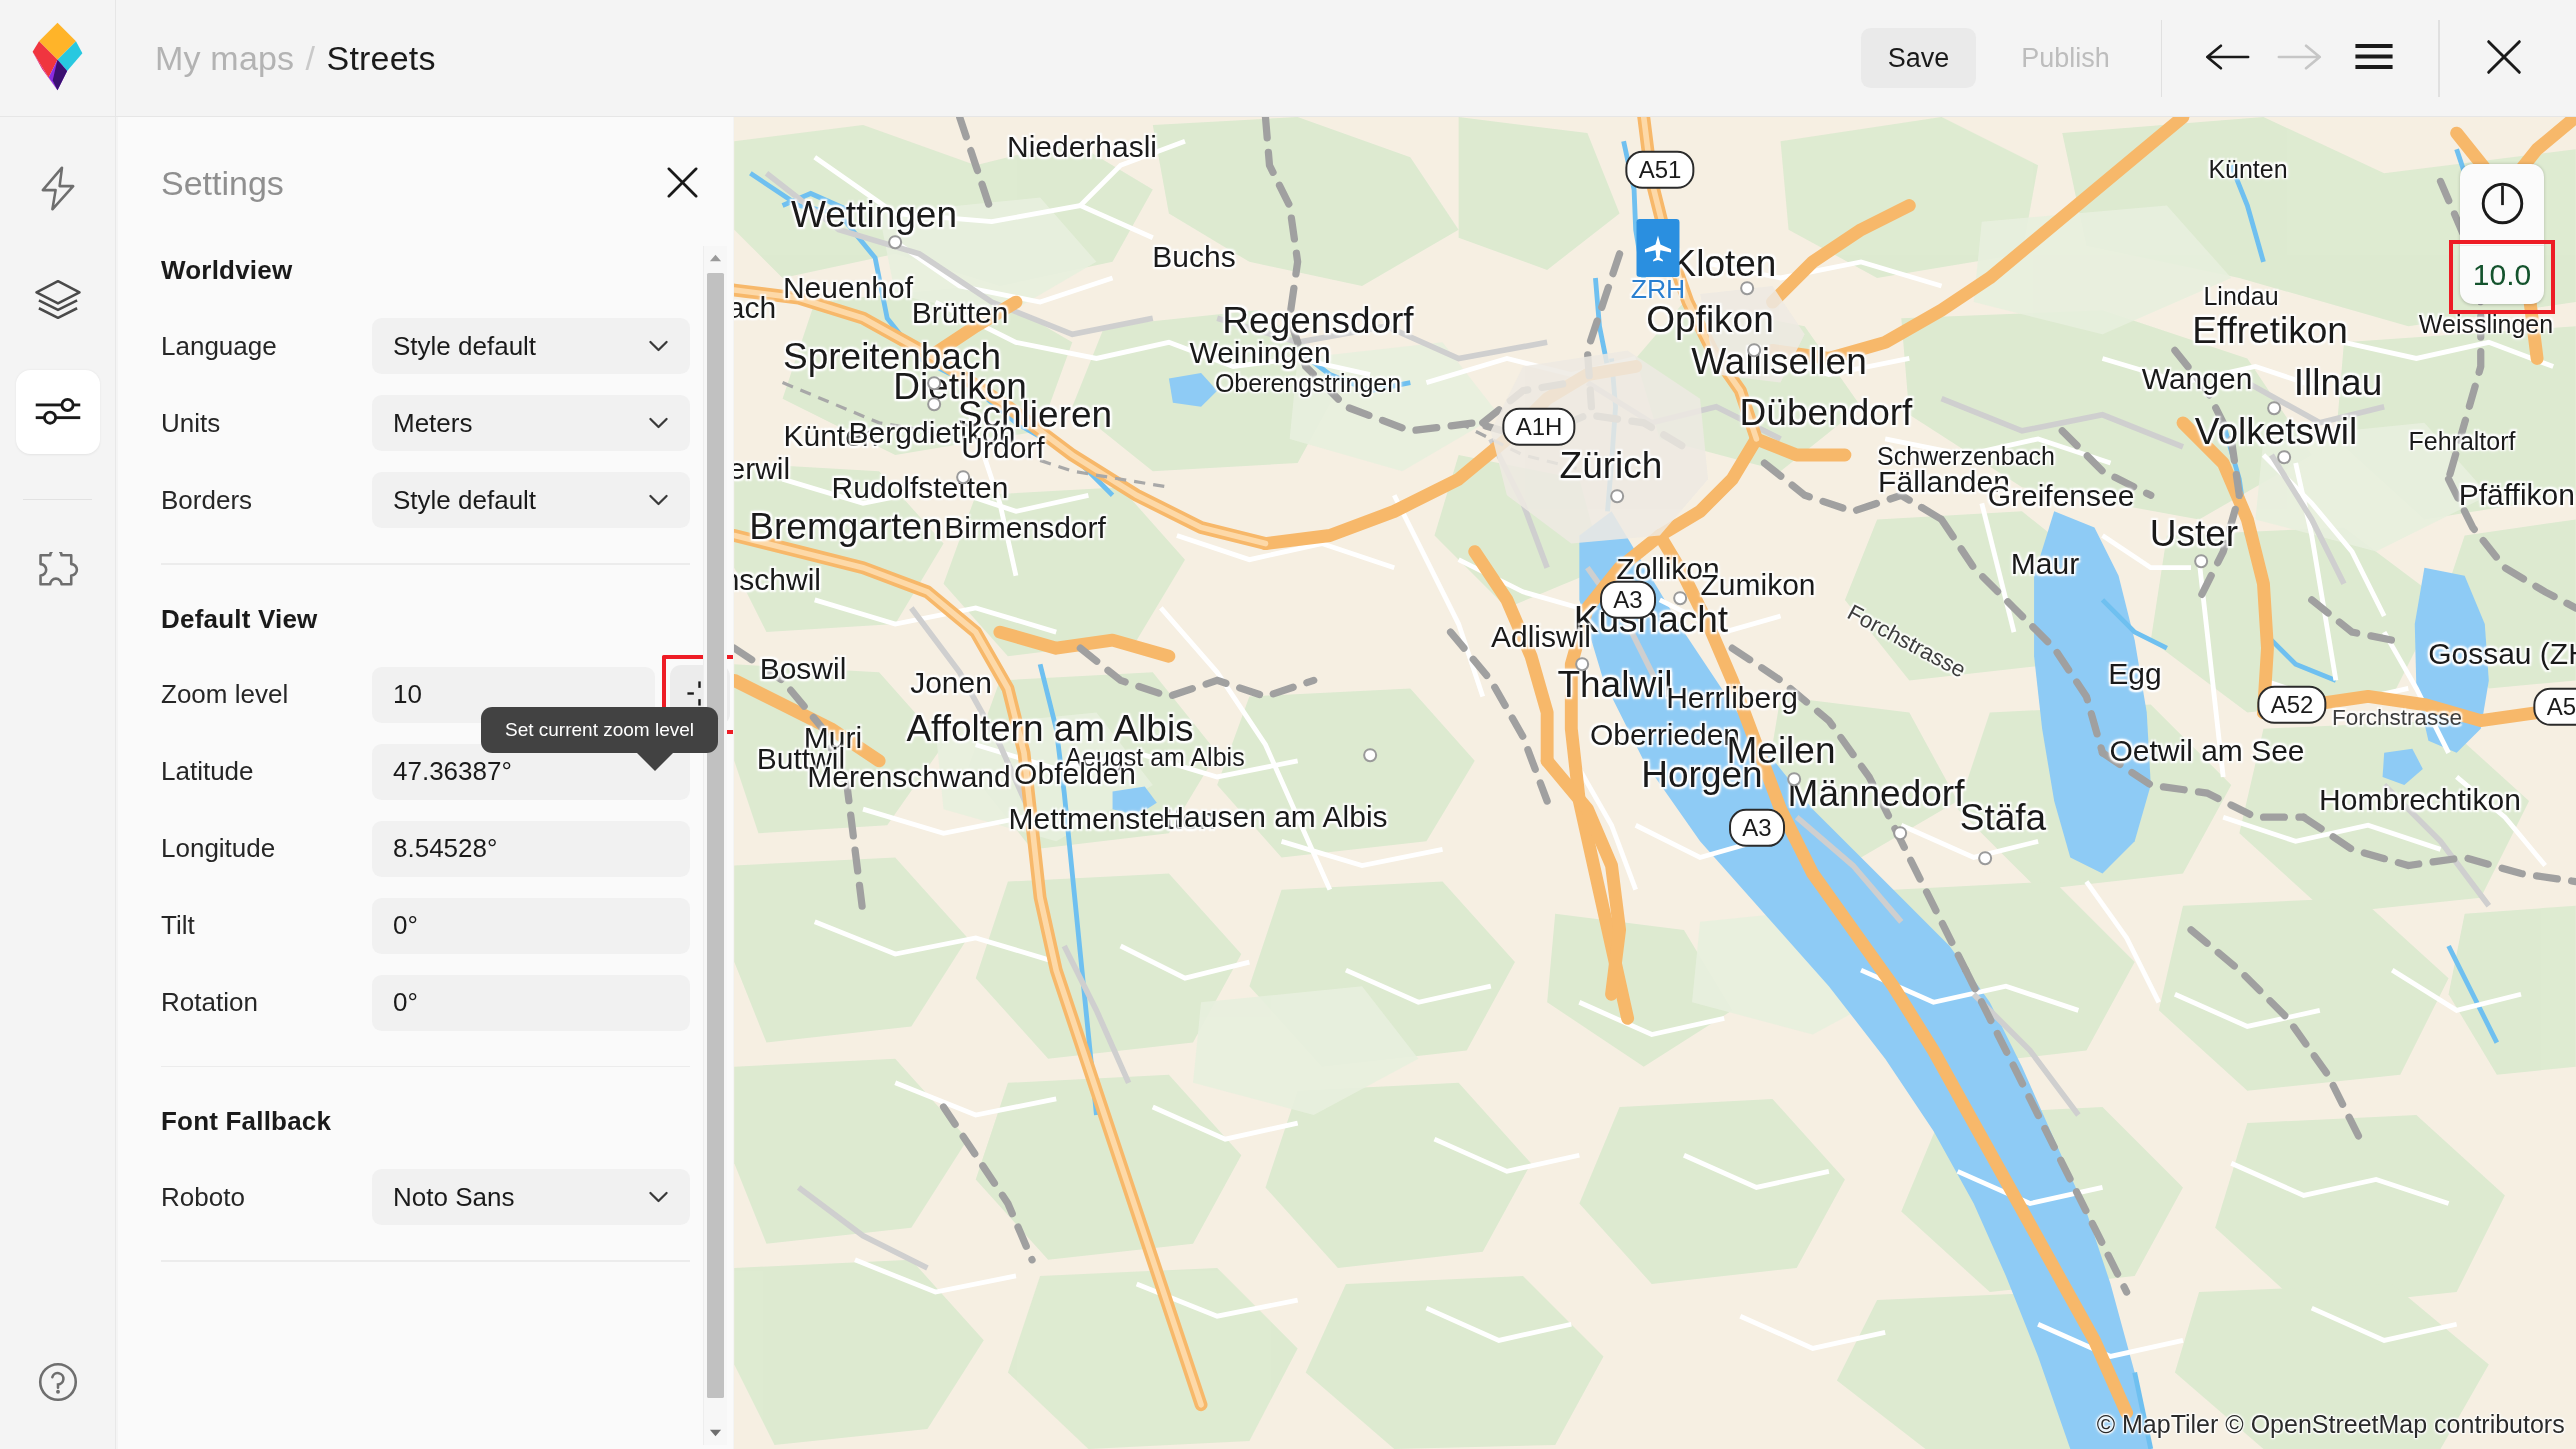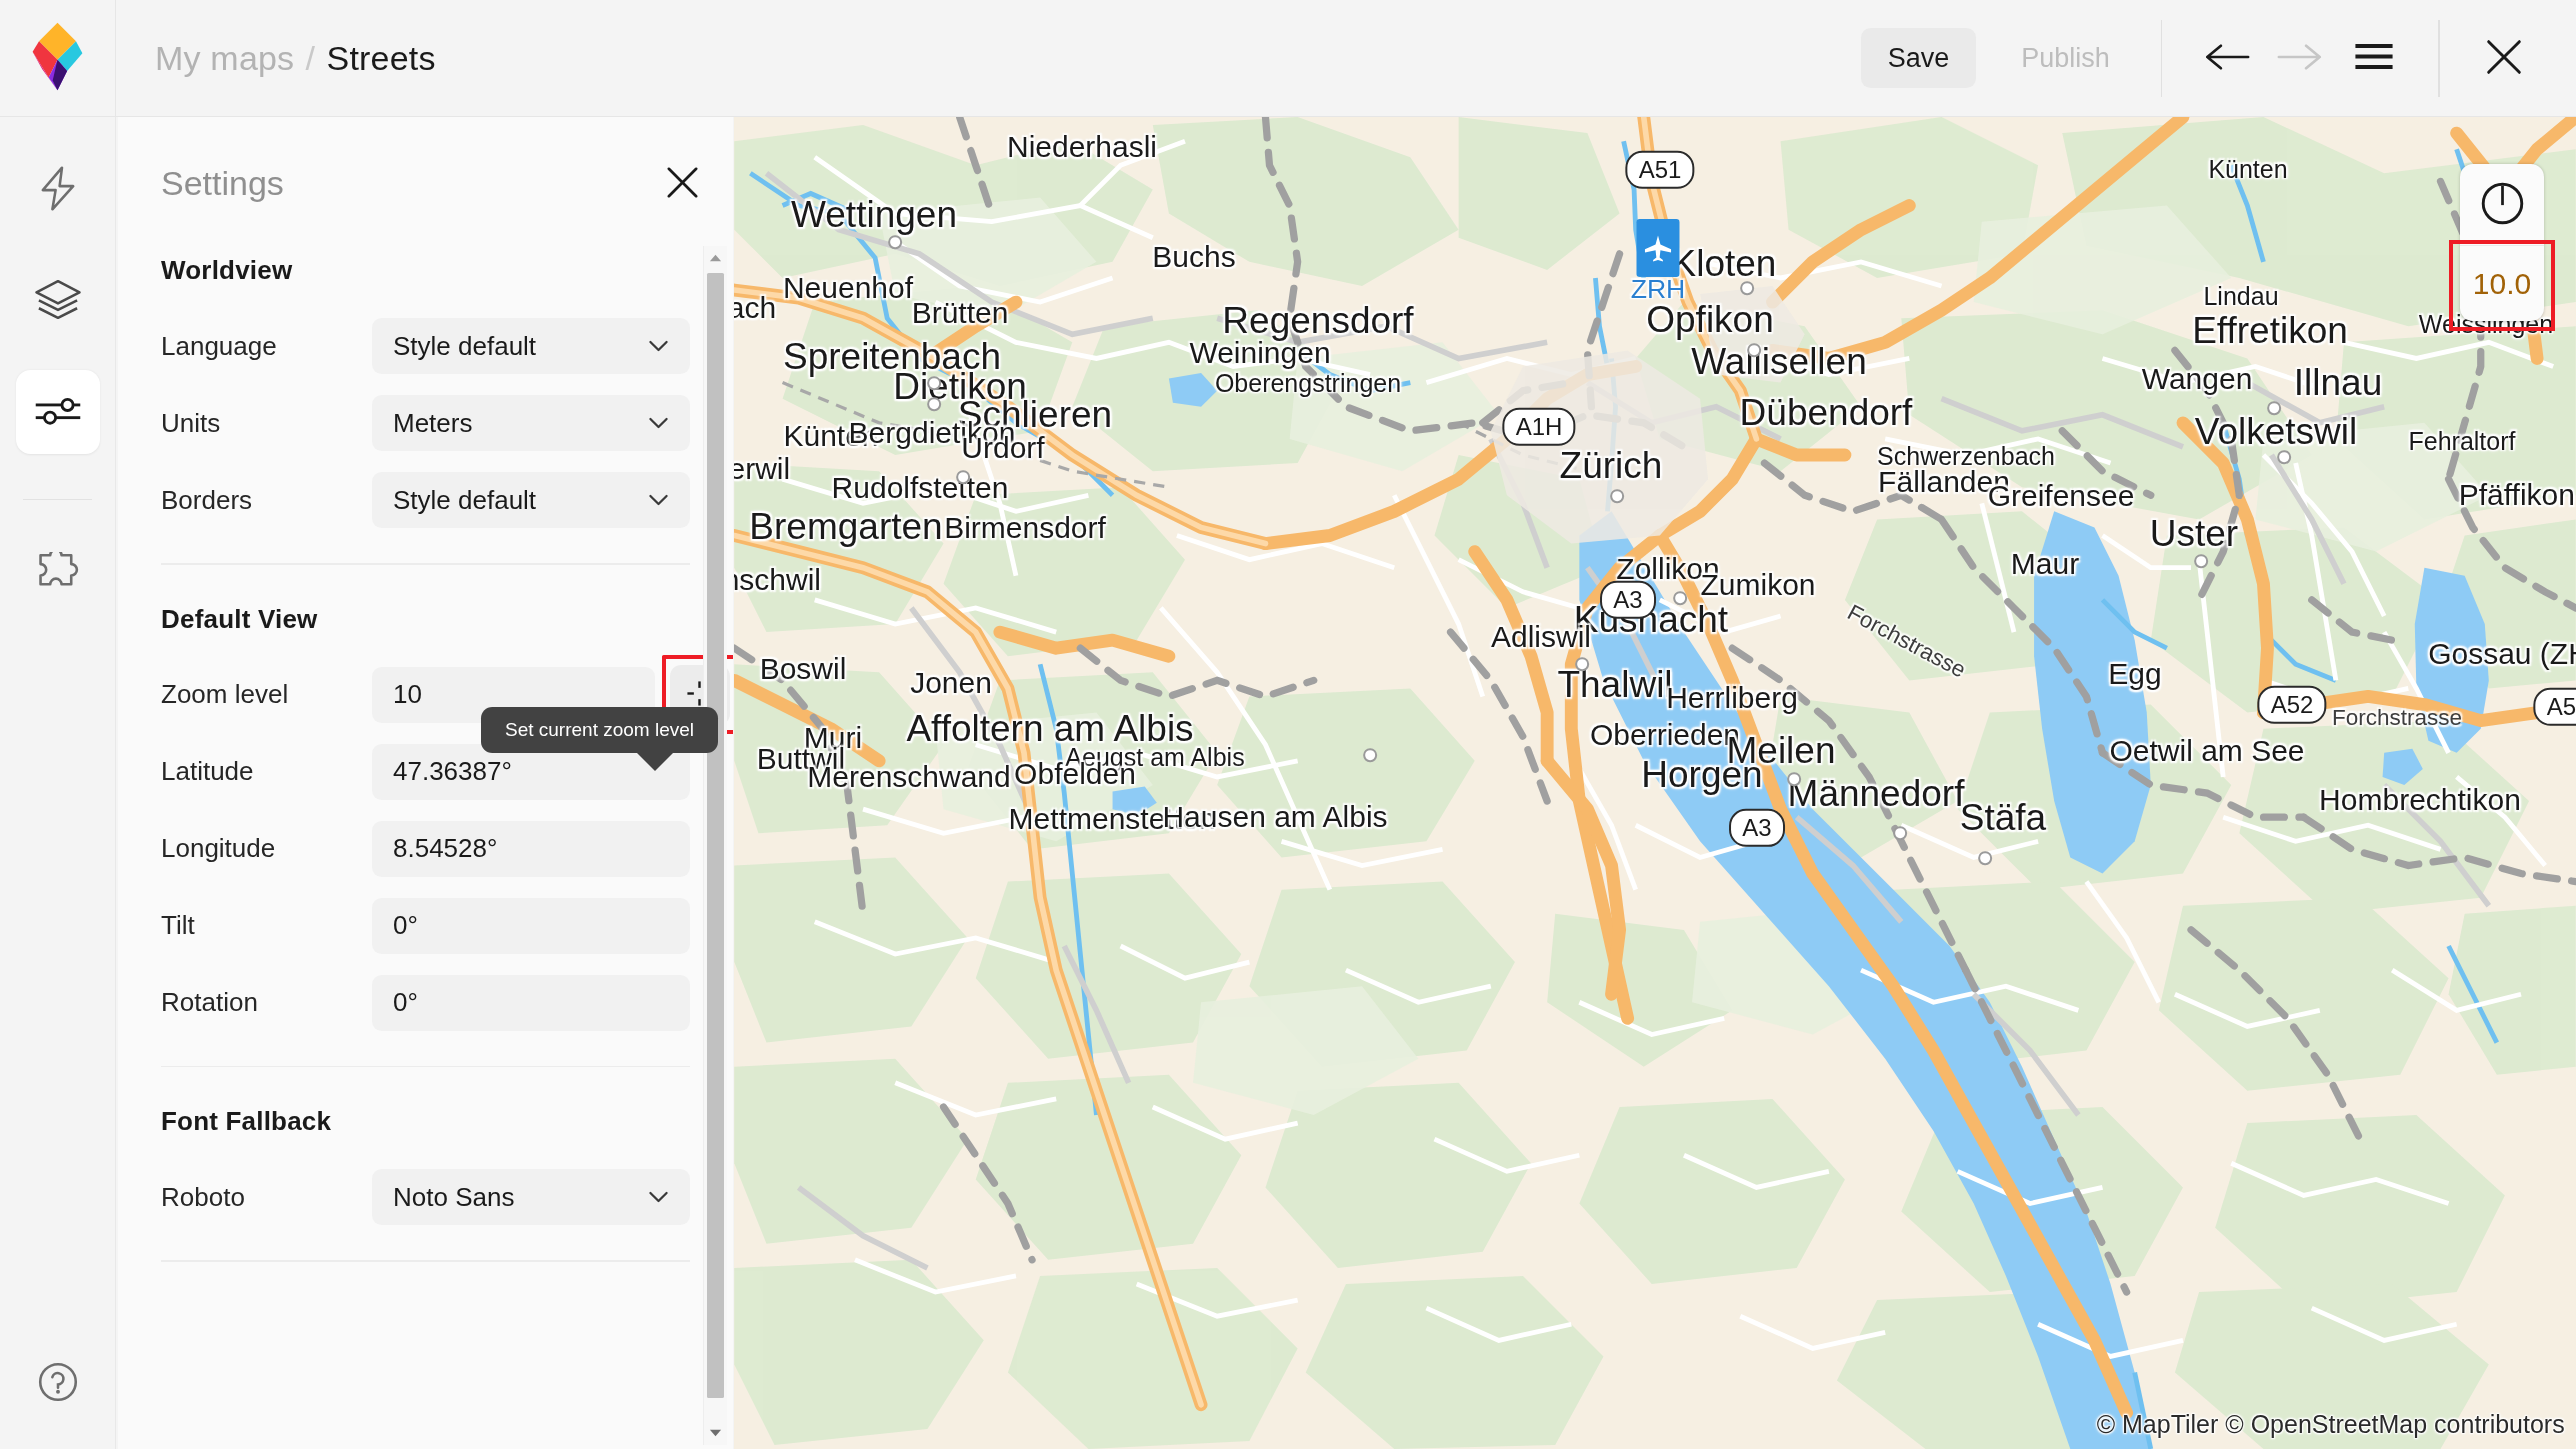--- a/index.html
+++ b/index.html
@@ -212,23 +212,23 @@
     position: absolute; right: 32px; top: 47px;
     width: 84px; background: #fbfbfb; border-radius: 13px;
     box-shadow: 0 0.8px 3.2px rgba(0,0,0,0.22); z-index: 20;
   }
   .ctrl-compass {
     height: 81px; display: flex; align-items: center; justify-content: center;
     cursor: pointer;
   }
   .ctrl-zoomval-wrap { position: relative; }
   .ctrl-zoomval {
-    height: 76px; border-top: 1.6px solid #eaeaea;
+    height: 59px; border-top: 1.6px solid #eaeaea;
     display: flex; align-items: center; justify-content: center;
-    font-size: 30px; color: #a16207;
+    font-size: 30px; color: #14532d;
   }
   .zoomval-highlight {
     position: absolute; left: -11.3px; right: -11.3px; top: -4.8px; bottom: -9.7px;
     border: 4.8px solid #ee1c25; pointer-events: none;
   }
   .attrib {
     position: absolute; right: 11.3px; bottom: 9.7px;
     font-size: 25px; color: #2a2a2a;
     text-shadow: -0.8px -0.8px 1.6px #fff, 0.8px -0.8px 1.6px #fff, -0.8px 0.8px 1.6px #fff, 0.8px 0.8px 1.6px #fff, 0 0 4px #fff;
     z-index: 15;

